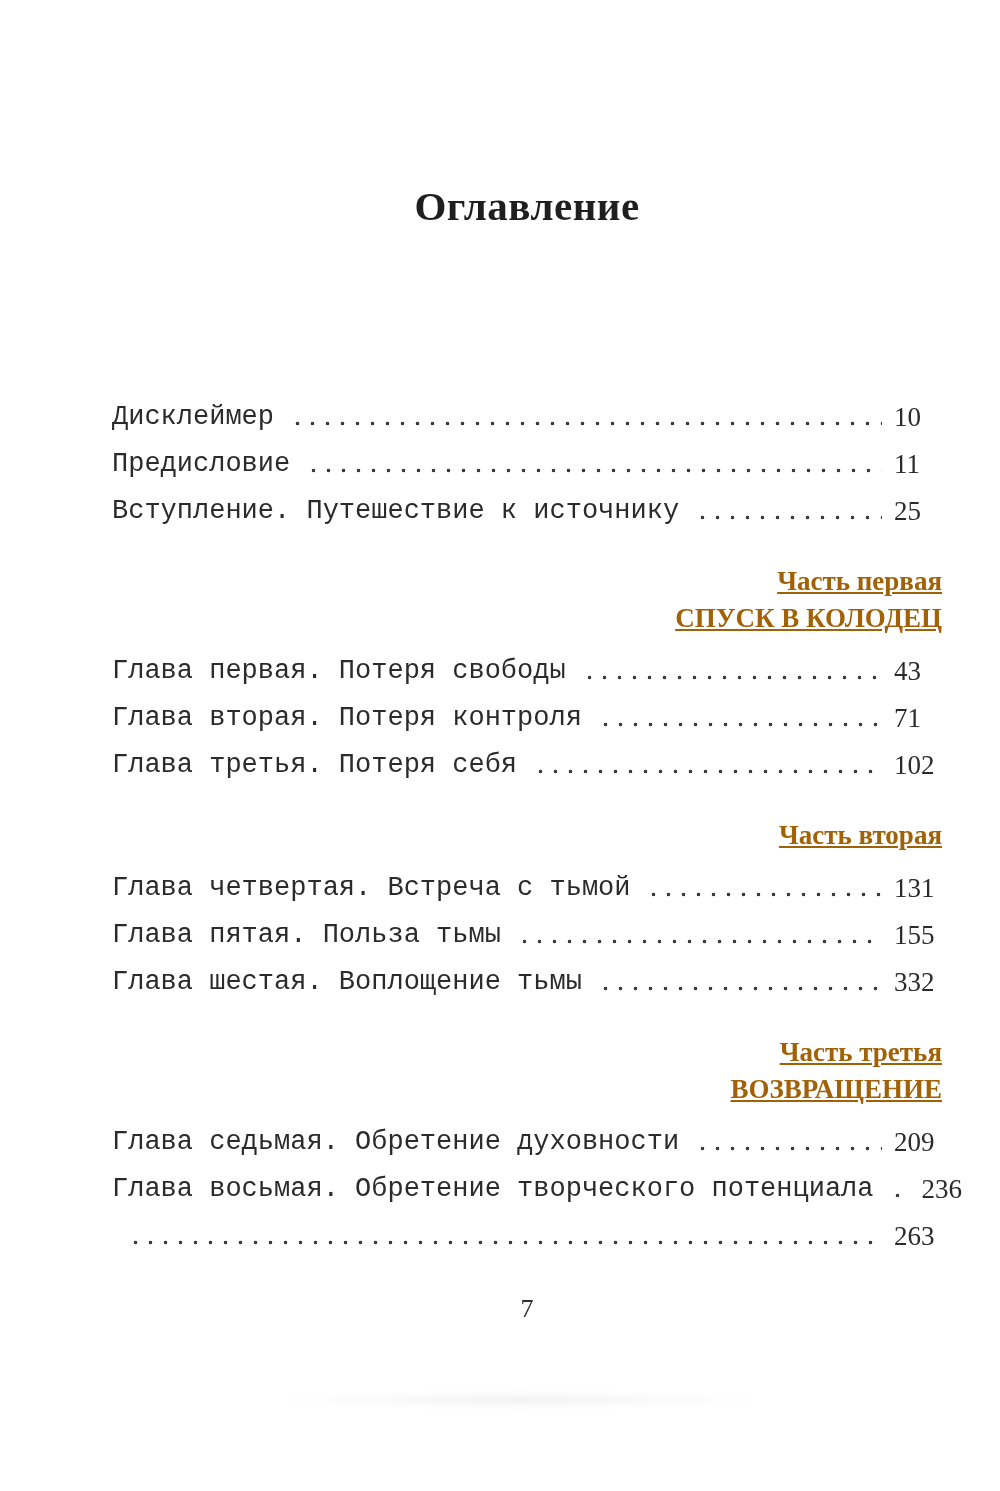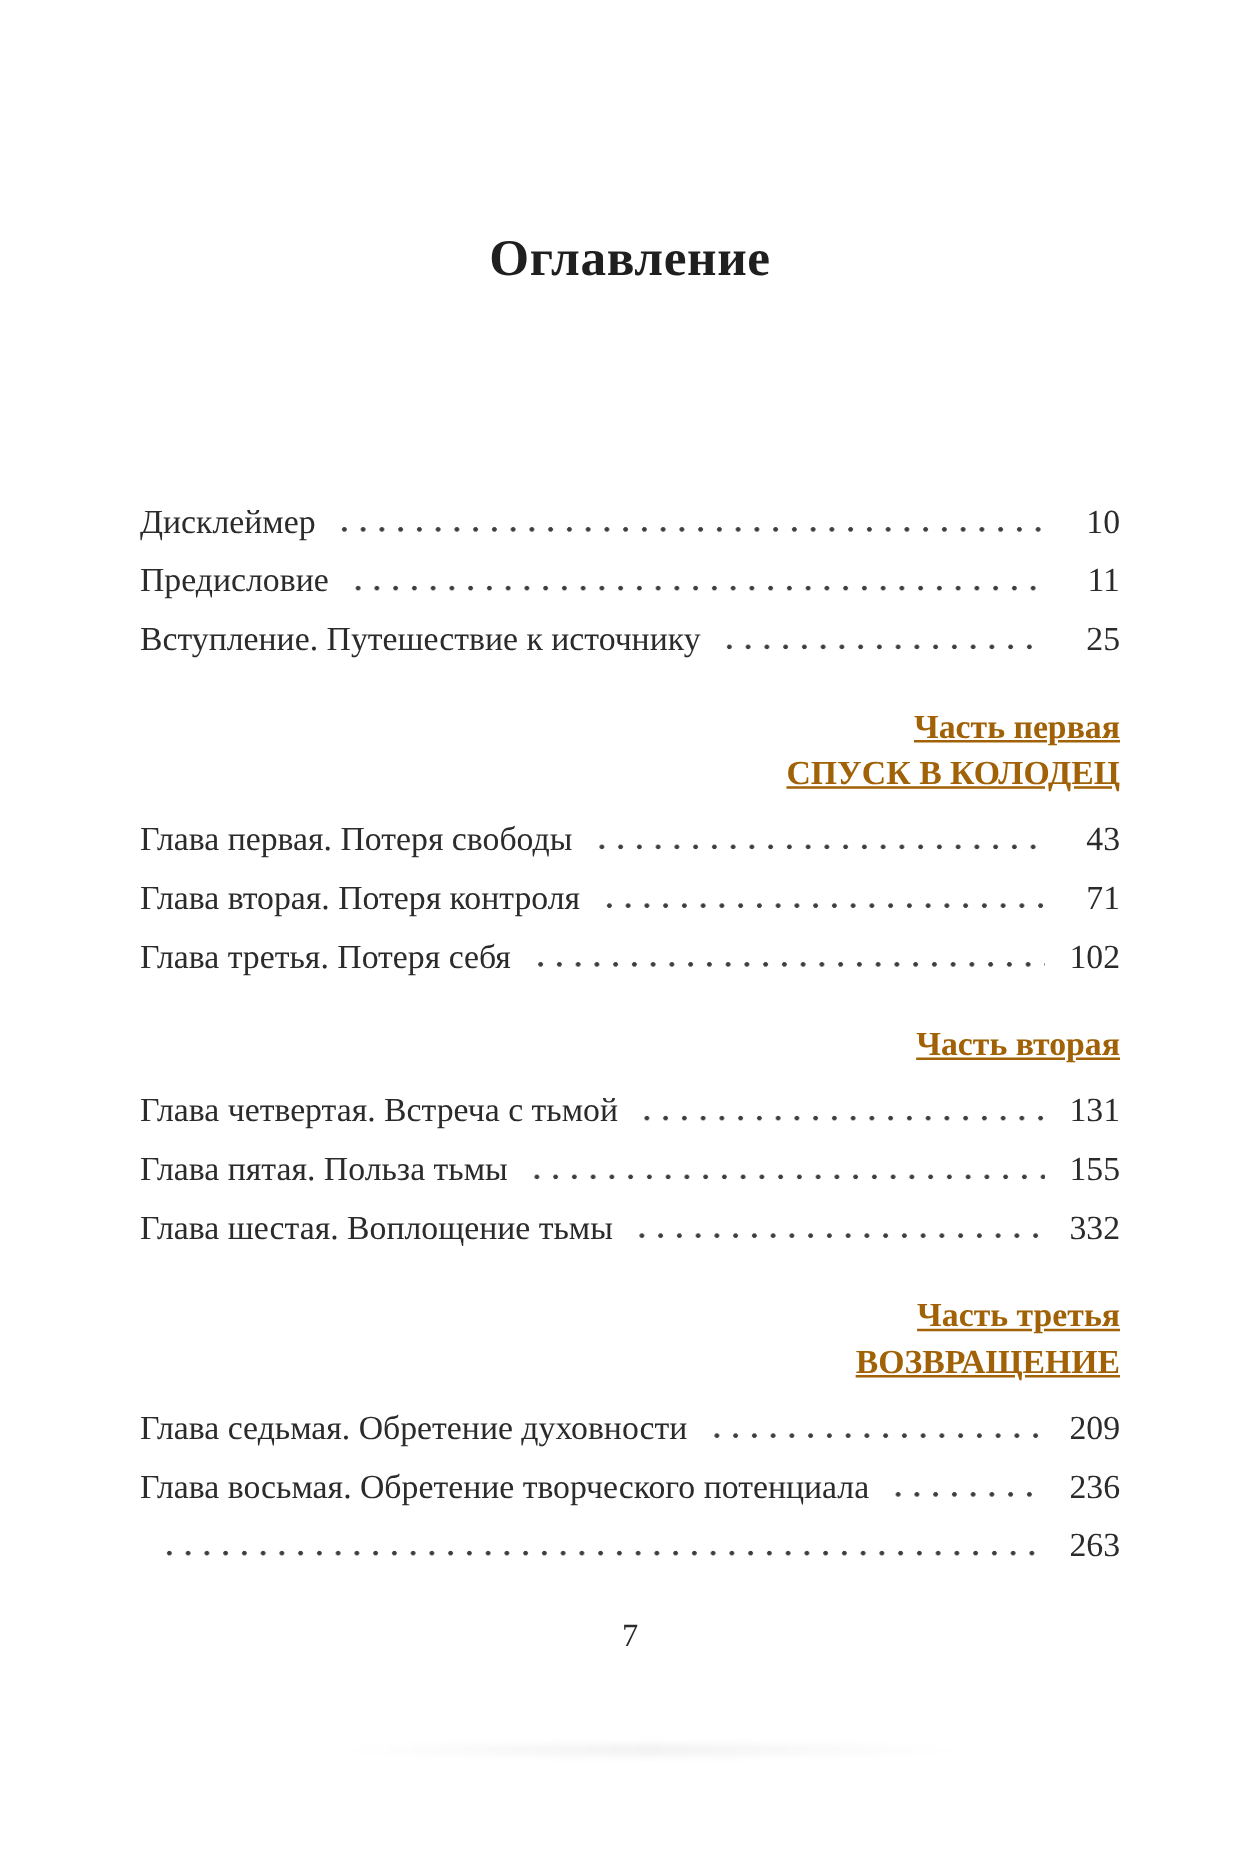--- a/index.html
+++ b/index.html
@@ -9,21 +9,21 @@
   }
   body {
     width: 1000px;
     height: 1491px;
     font-family: "Liberation Serif", "DejaVu Serif", serif;
     color: #2b2b2b;
     position: relative;
     overflow: hidden;
   }
   .page {
-    padding: 186px 104px 0 112px; 
+    padding: 186px 58px 0 112px; 
     box-sizing: border-box;
   }
   .book-title {
     text-align: center;
     font-size: 41px;
     font-weight: bold;
     letter-spacing: 0.5px;
     line-height: 1;
     margin: 0 0 176px 0;
     color: #1f1f1f;
@@ -31,34 +31,35 @@
   .toc-row {
     display: flex;
     align-items: flex-end;
     font-size: 27px;
     line-height: 28px;
     margin-bottom: 19px;
     color: #2b2b2b;
   }
   .toc-label {
     white-space: nowrap;
+    font-family: Liberation Mono, monospace;
   }
   .leader {
     flex: 1;
     height: 24px;
     margin: 0 12px 0 16px;
     background-image: radial-gradient(circle, #3d3d3d 1.6px, transparent 2.1px);
     background-size: 15px 5px;
     background-repeat: repeat-x;
     background-position: left bottom 5px;
     min-width: 20px;
   }
   .toc-page {
     min-width: 48px;
-    text-align: right;
+    text-align: left;
     white-space: nowrap;
   }
   .part-heading {
     text-align: right;
     font-weight: bold;
     font-size: 27px;
     line-height: 37px;
     margin: 38px 0 20px 0;
     color: #a16207;
     text-decoration: underline;

